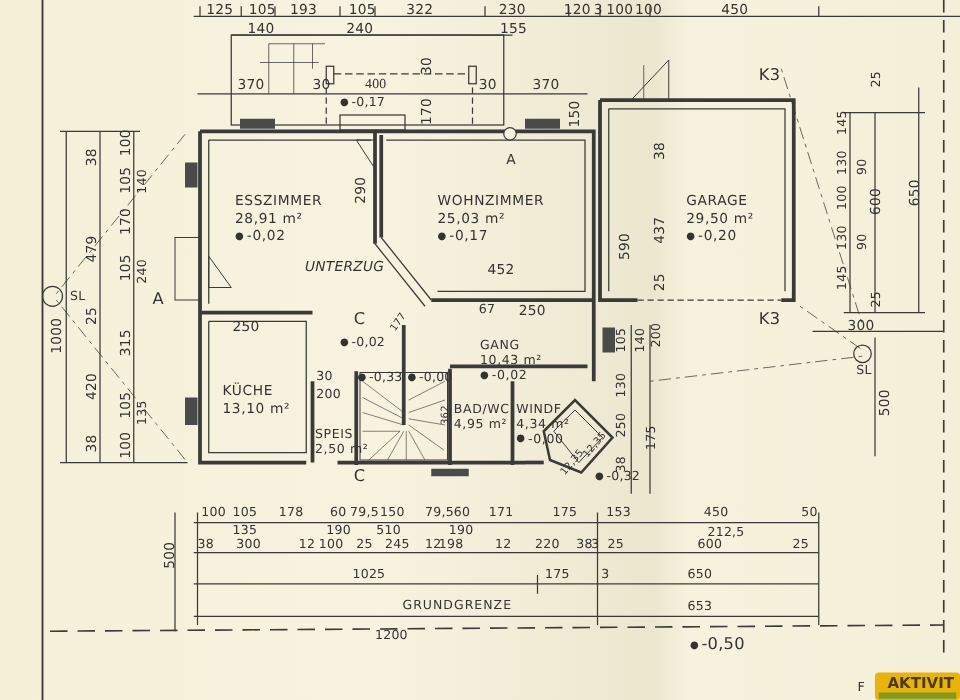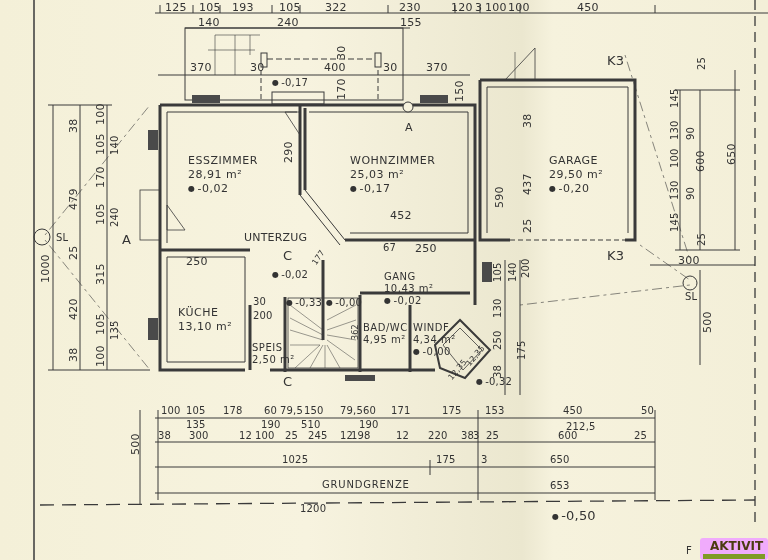--- a/index.html
+++ b/index.html
@@ -6,21 +6,21 @@
   body{width:768px;height:560px;background:#f6f2dc;position:relative;overflow:hidden;font-family:"DejaVu Sans",sans-serif;color:#2b2b2b;}
   .sheet{position:absolute;left:0;top:0;width:768px;height:560px;background:linear-gradient(90deg,#f4f0d8 0%,#f7f3df 40%,#ebe7cf 68%,#f6f2dd 72%,#f3efd8 100%);}
   svg{position:absolute;left:0;top:0;}
   .t{position:absolute;font-family:"DejaVu Sans",sans-serif;font-size:11px;line-height:11px;color:#333;white-space:nowrap;letter-spacing:0.2px;}
   .t.sm{font-size:10px;line-height:10px;}
   .t.xs{font-size:8px;line-height:8px;}
   .t.v{transform:rotate(-90deg);transform-origin:left top;}
   .room{position:absolute;font-size:11px;line-height:14px;color:#333;letter-spacing:0.5px;margin-top:16px;}
   .room .lvl::before{content:"\25CF";font-size:8px;margin-right:2px;position:relative;top:-1px;}
   .lvl-mark::before{content:"\25CF";font-size:8px;margin-right:2px;position:relative;top:-1px;}
-  .logo{position:absolute;left:700px;top:538px;width:68px;height:22px;background:#f0abfc;border-radius:3px;}
+  .logo{position:absolute;left:700px;top:538px;width:68px;height:22px;background:#eab308;border-radius:3px;}
   .logo span{display:block;font-weight:bold;font-size:12px;color:#4a3b10;padding-left:10px;line-height:16px;}
   .logo i{display:block;height:5px;background:#7f9a25;margin:0 3px;font-style:normal;}
 </style>
 </head>
 <body>
 
 <div class="sheet"></div>
 
 <svg width="768" height="560" viewBox="0 0 768 560">
   <g stroke="#3a3a3a" fill="none" stroke-width="1">
@@ -197,21 +197,21 @@
 <div class="room" style="left:363px;top:306px;font-size:10px;line-height:12px;">
   <div>BAD/WC</div>
   <div>4,95 m²</div>
 </div>
 <div class="room" style="left:413px;top:306px;font-size:10px;line-height:12px;">
   <div>WINDF</div>
   <div>4,34 m²</div>
   <div class="lvl">-0,00</div>
 </div>
 
-<div class="t" style="left:244px;top:232px;">UNTERZUG</div>
+<div class="t" style="left:244px;top:208px;font-style:italic;">UNTERZUG</div>
 <div class="t sm lvl-mark" style="left:272px;top:78px;">-0,17</div>
 <div class="t sm lvl-mark" style="left:272px;top:270px;">-0,02</div>
 <div class="t sm lvl-mark" style="left:286px;top:298px;">-0,33</div>
 <div class="t sm lvl-mark" style="left:326px;top:298px;">-0,00</div>
 <div class="t sm lvl-mark" style="left:476px;top:377px;">-0,32</div>
 <div class="t xs" style="left:446px;top:366px;transform:rotate(-50deg);">12,35</div>
 <div class="t xs" style="left:464px;top:352px;transform:rotate(-50deg);">12,35</div>
 
 <div class="t" style="left:405px;top:122px;">A</div>
 <div class="t" style="left:122px;top:234px;font-size:13px;">A</div>
@@ -232,21 +232,21 @@
 <div class="t" style="left:451px;top:2px;">120</div>
 <div class="t" style="left:475px;top:2px;">3</div>
 <div class="t" style="left:485px;top:2px;">100</div>
 <div class="t" style="left:508px;top:2px;">100</div>
 <div class="t" style="left:577px;top:2px;">450</div>
 <div class="t" style="left:198px;top:17px;">140</div>
 <div class="t" style="left:277px;top:17px;">240</div>
 <div class="t" style="left:400px;top:17px;">155</div>
 <div class="t" style="left:190px;top:62px;">370</div>
 <div class="t" style="left:250px;top:62px;">30</div>
-<div class="t" style="left:324px;top:62px;">400</div>
+<div class="t" style="left:292px;top:62px;font-family:Liberation Serif, serif;">400</div>
 <div class="t" style="left:383px;top:62px;">30</div>
 <div class="t" style="left:426px;top:62px;">370</div>
 <div class="t v" style="left:336px;top:60px;">30</div>
 <div class="t v" style="left:336px;top:100px;">170</div>
 <div class="t v" style="left:454px;top:102px;">150</div>
 
 <div class="t v" style="left:40px;top:283px;">1000</div>
 <div class="t v" style="left:68px;top:133px;">38</div>
 <div class="t v" style="left:68px;top:210px;">479</div>
 <div class="t v" style="left:68px;top:260px;">25</div>

